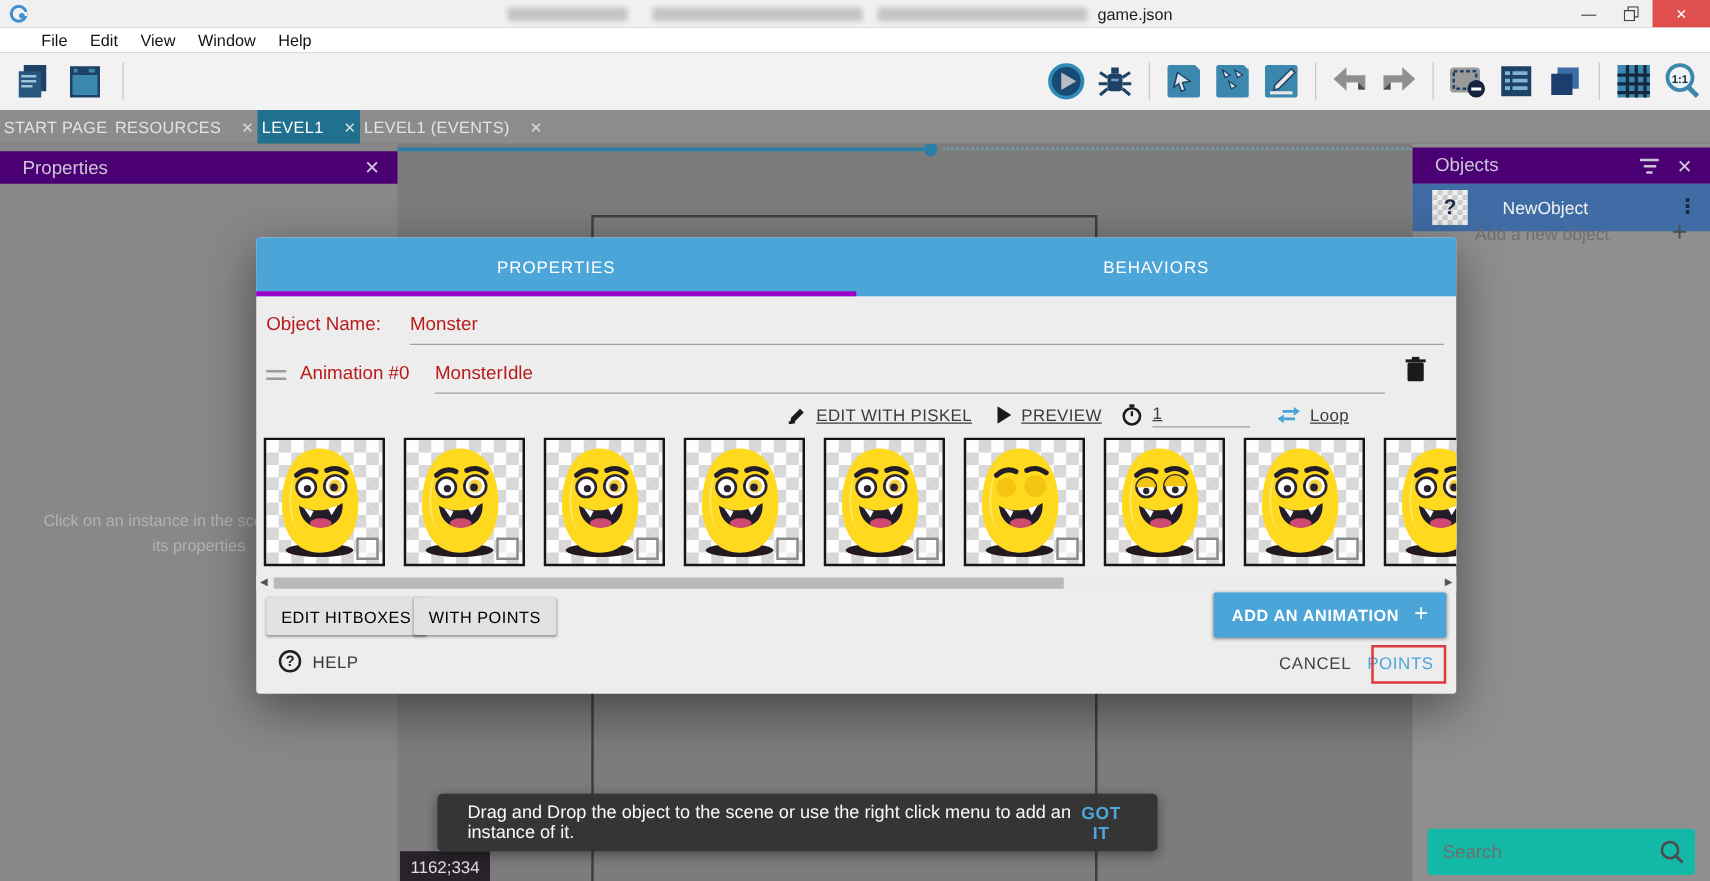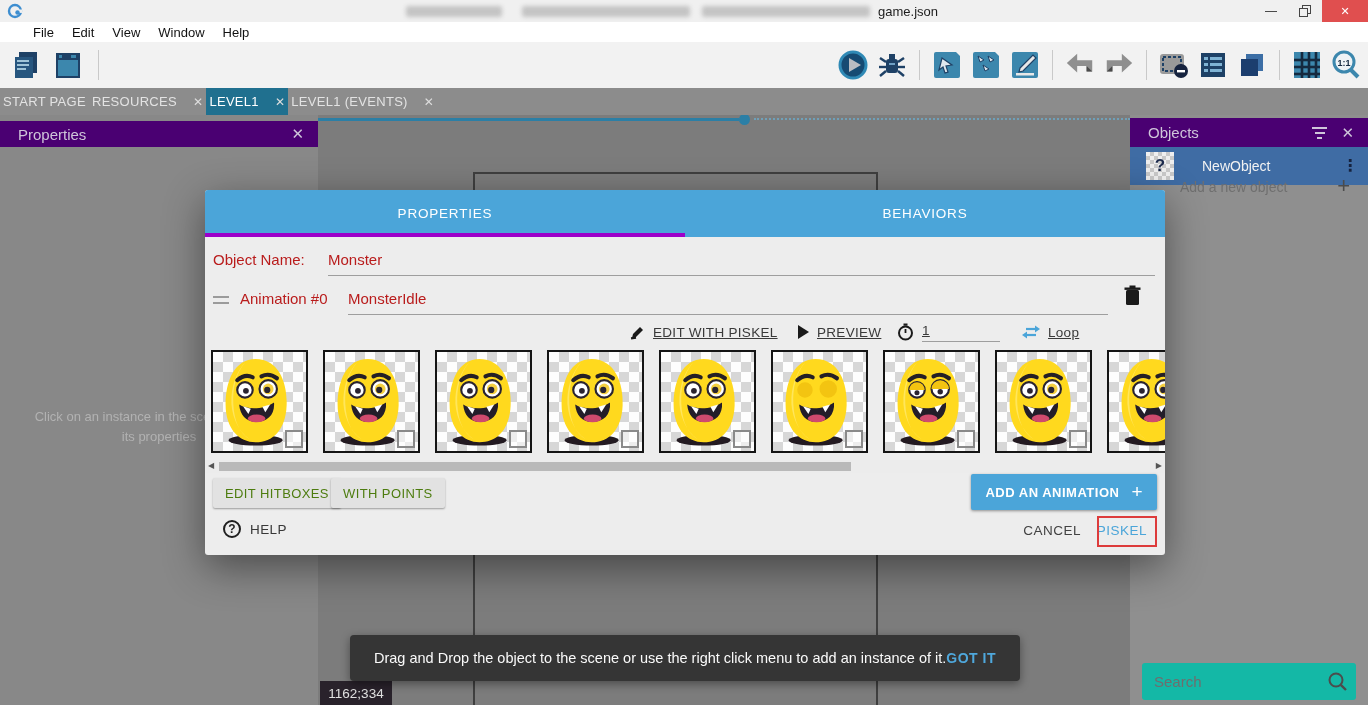--- a/index.html
+++ b/index.html
@@ -113,40 +113,40 @@
   .monster.v-half .g-half { display:block; }
   .frame-corner { position:absolute; right:3px; bottom:3px; width:18px; height:18px;
     border:2px solid #8a8a8a; background:rgba(255,255,255,.55); }
 
   .hscroll { position:absolute; left:0; top:270px; width:960px; height:13px; background:#ececec; }
   .hs-thumb { position:absolute; left:14px; top:2px; width:632px; height:9px; background:#b9b9b9; }
   .hs-arrow { position:absolute; top:1px; font-size:8px; color:#555; }
   .hs-left { left:3px; } .hs-right { right:3px; }
 
   .btn-flat { position:absolute; top:288px; height:30px; background:#e2e2e2; border:none; border-radius:2px;
-    box-shadow:0 1px 2px rgba(0,0,0,.35); font-size:13px; color:#4d7c0f; letter-spacing:.4px;
+    box-shadow:0 1px 2px rgba(0,0,0,.35); font-size:13px; color:#000000; letter-spacing:.4px;
     padding:0 12px; font-family:inherit; }
   .btn-hitboxes { left:8px; } .btn-points { left:126px; }
   .btn-add-anim { position:absolute; right:8px; top:284px; height:36px; background:#4ba5d9; border:none;
     border-radius:2px; box-shadow:0 1px 3px rgba(0,0,0,.4); color:#fff; font-size:13px; font-weight:bold;
     letter-spacing:.5px; padding:0 14px; display:flex; align-items:center; gap:12px; font-family:inherit; }
   .btn-add-anim .plus { font-size:19px; font-weight:normal; }
 
   .dlg-footer-left { position:absolute; left:18px; top:330px; display:flex; align-items:center; gap:9px; }
   .help-circle { width:18px; height:18px; border:2px solid #1f1f1f; border-radius:50%;
     display:flex; align-items:center; justify-content:center; font-size:12px; font-weight:bold; color:#1f1f1f; }
   .help-label { font-size:13.5px; color:#383838; letter-spacing:.4px; }
   .btn-text { position:absolute; top:333px; font-size:13.5px; letter-spacing:.5px; background:none; border:none; font-family:inherit; }
   .btn-cancel { right:84px; color:#424242; }
   .btn-apply { right:18px; color:#4ba5d9; }
   .apply-annotation { position:absolute; right:8px; top:326px; width:60px; height:31px;
     border:2px solid #dd3b3b; }
 
   
-  .snackbar { position:absolute; left:350px; top:520px; width:670px; height:46px; background:#353535;
+  .snackbar { position:absolute; left:350px; top:520px; width:576px; height:46px; background:#353535;
     border-radius:4px; display:flex; align-items:center; padding:0 24px; z-index:12;
     box-shadow:0 3px 10px rgba(0,0,0,.4); }
   .snack-msg { font-size:14.5px; color:#fafafa; }
   .snack-action { margin-left:auto; font-size:14px; font-weight:bold; color:#4fa8dc; letter-spacing:.5px;
     background:none; border:none; font-family:inherit; }
   .coords-badge { position:absolute; left:320px; top:566px; width:72px; height:24px; background:rgba(34,26,36,.92);
     color:#e0e0e0; font-size:13.5px; display:flex; align-items:center; justify-content:center; z-index:11; }
 </style>
 </head>
 <body>
@@ -771,21 +771,21 @@
     <button class="btn-add-anim">
       <span>ADD AN ANIMATION</span>
       <span class="plus">+</span>
     </button>
 
     <div class="dlg-footer-left">
       <span class="help-circle">?</span>
       <span class="help-label">HELP</span>
     </div>
     <button class="btn-text btn-cancel">CANCEL</button>
-    <button class="btn-text btn-apply">PISKEL</button>
+    <button class="btn-text btn-apply">POINTS</button>
     <div class="apply-annotation"></div>
   </div>
 
   <div class="snackbar">
     <span class="snack-msg">Drag and Drop the object to the scene or use the right click menu to add an instance of it.</span>
     <button class="snack-action">GOT IT</button>
   </div>
 
   <div class="coords-badge">1162;334</div>
 </div>

